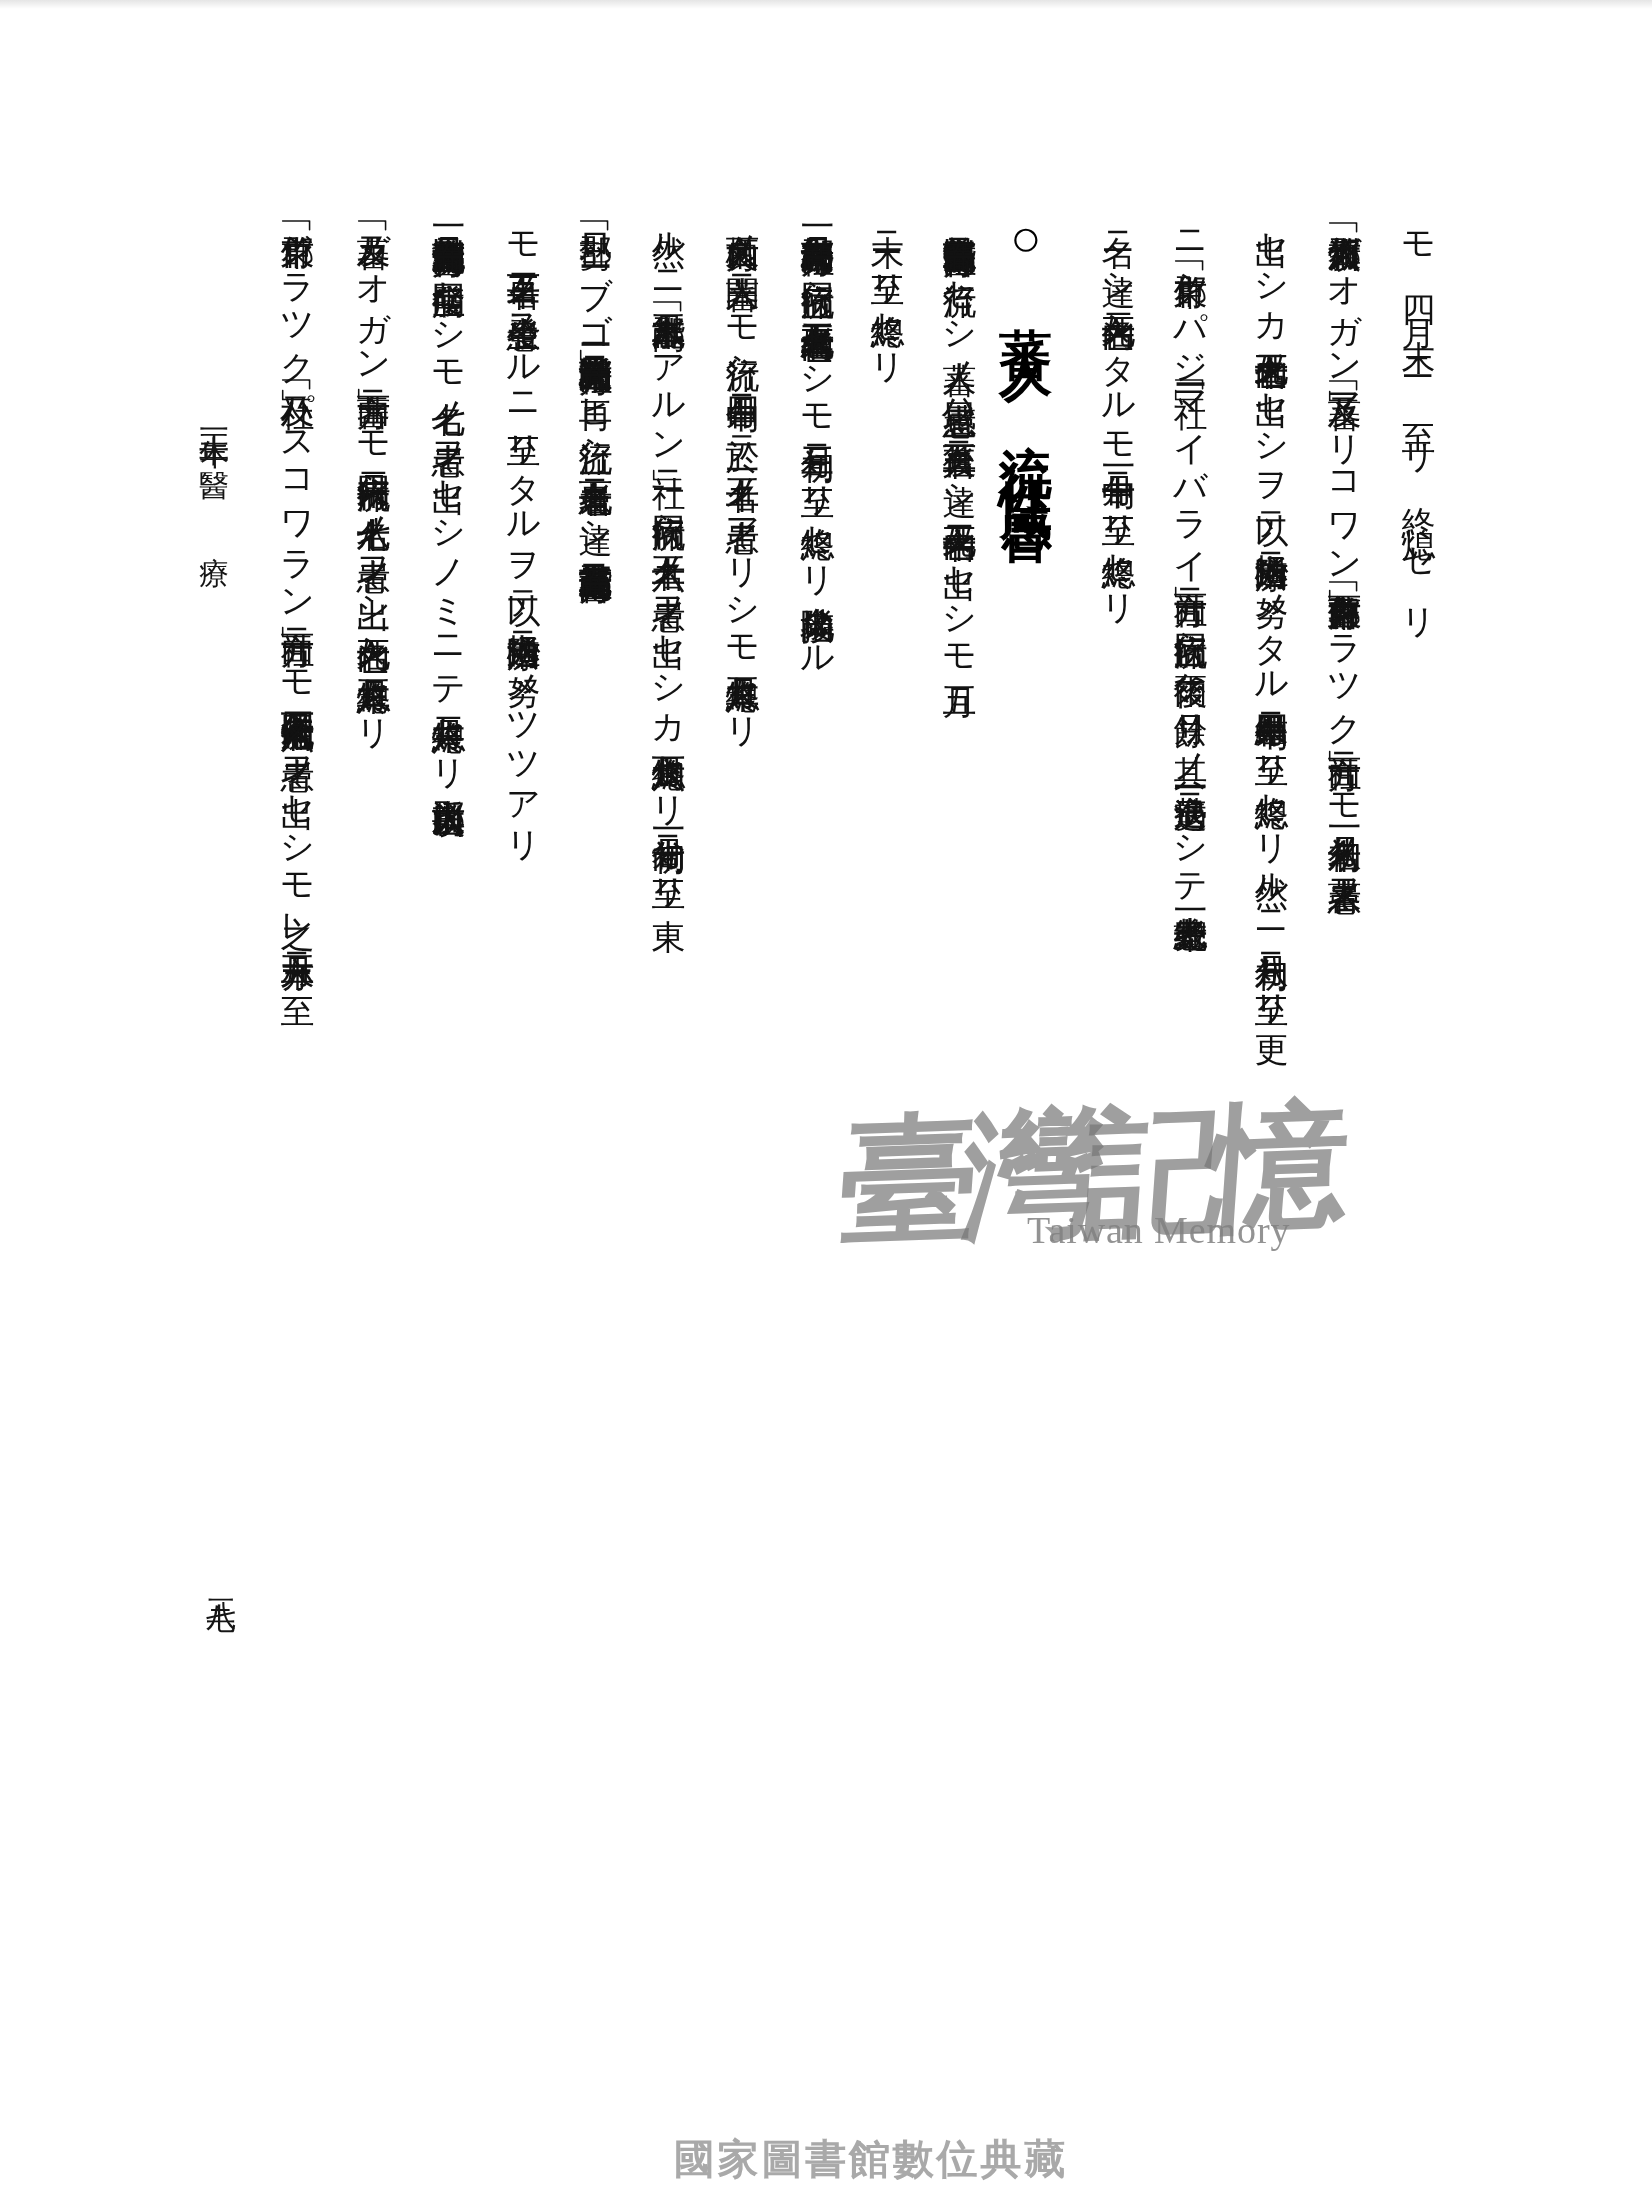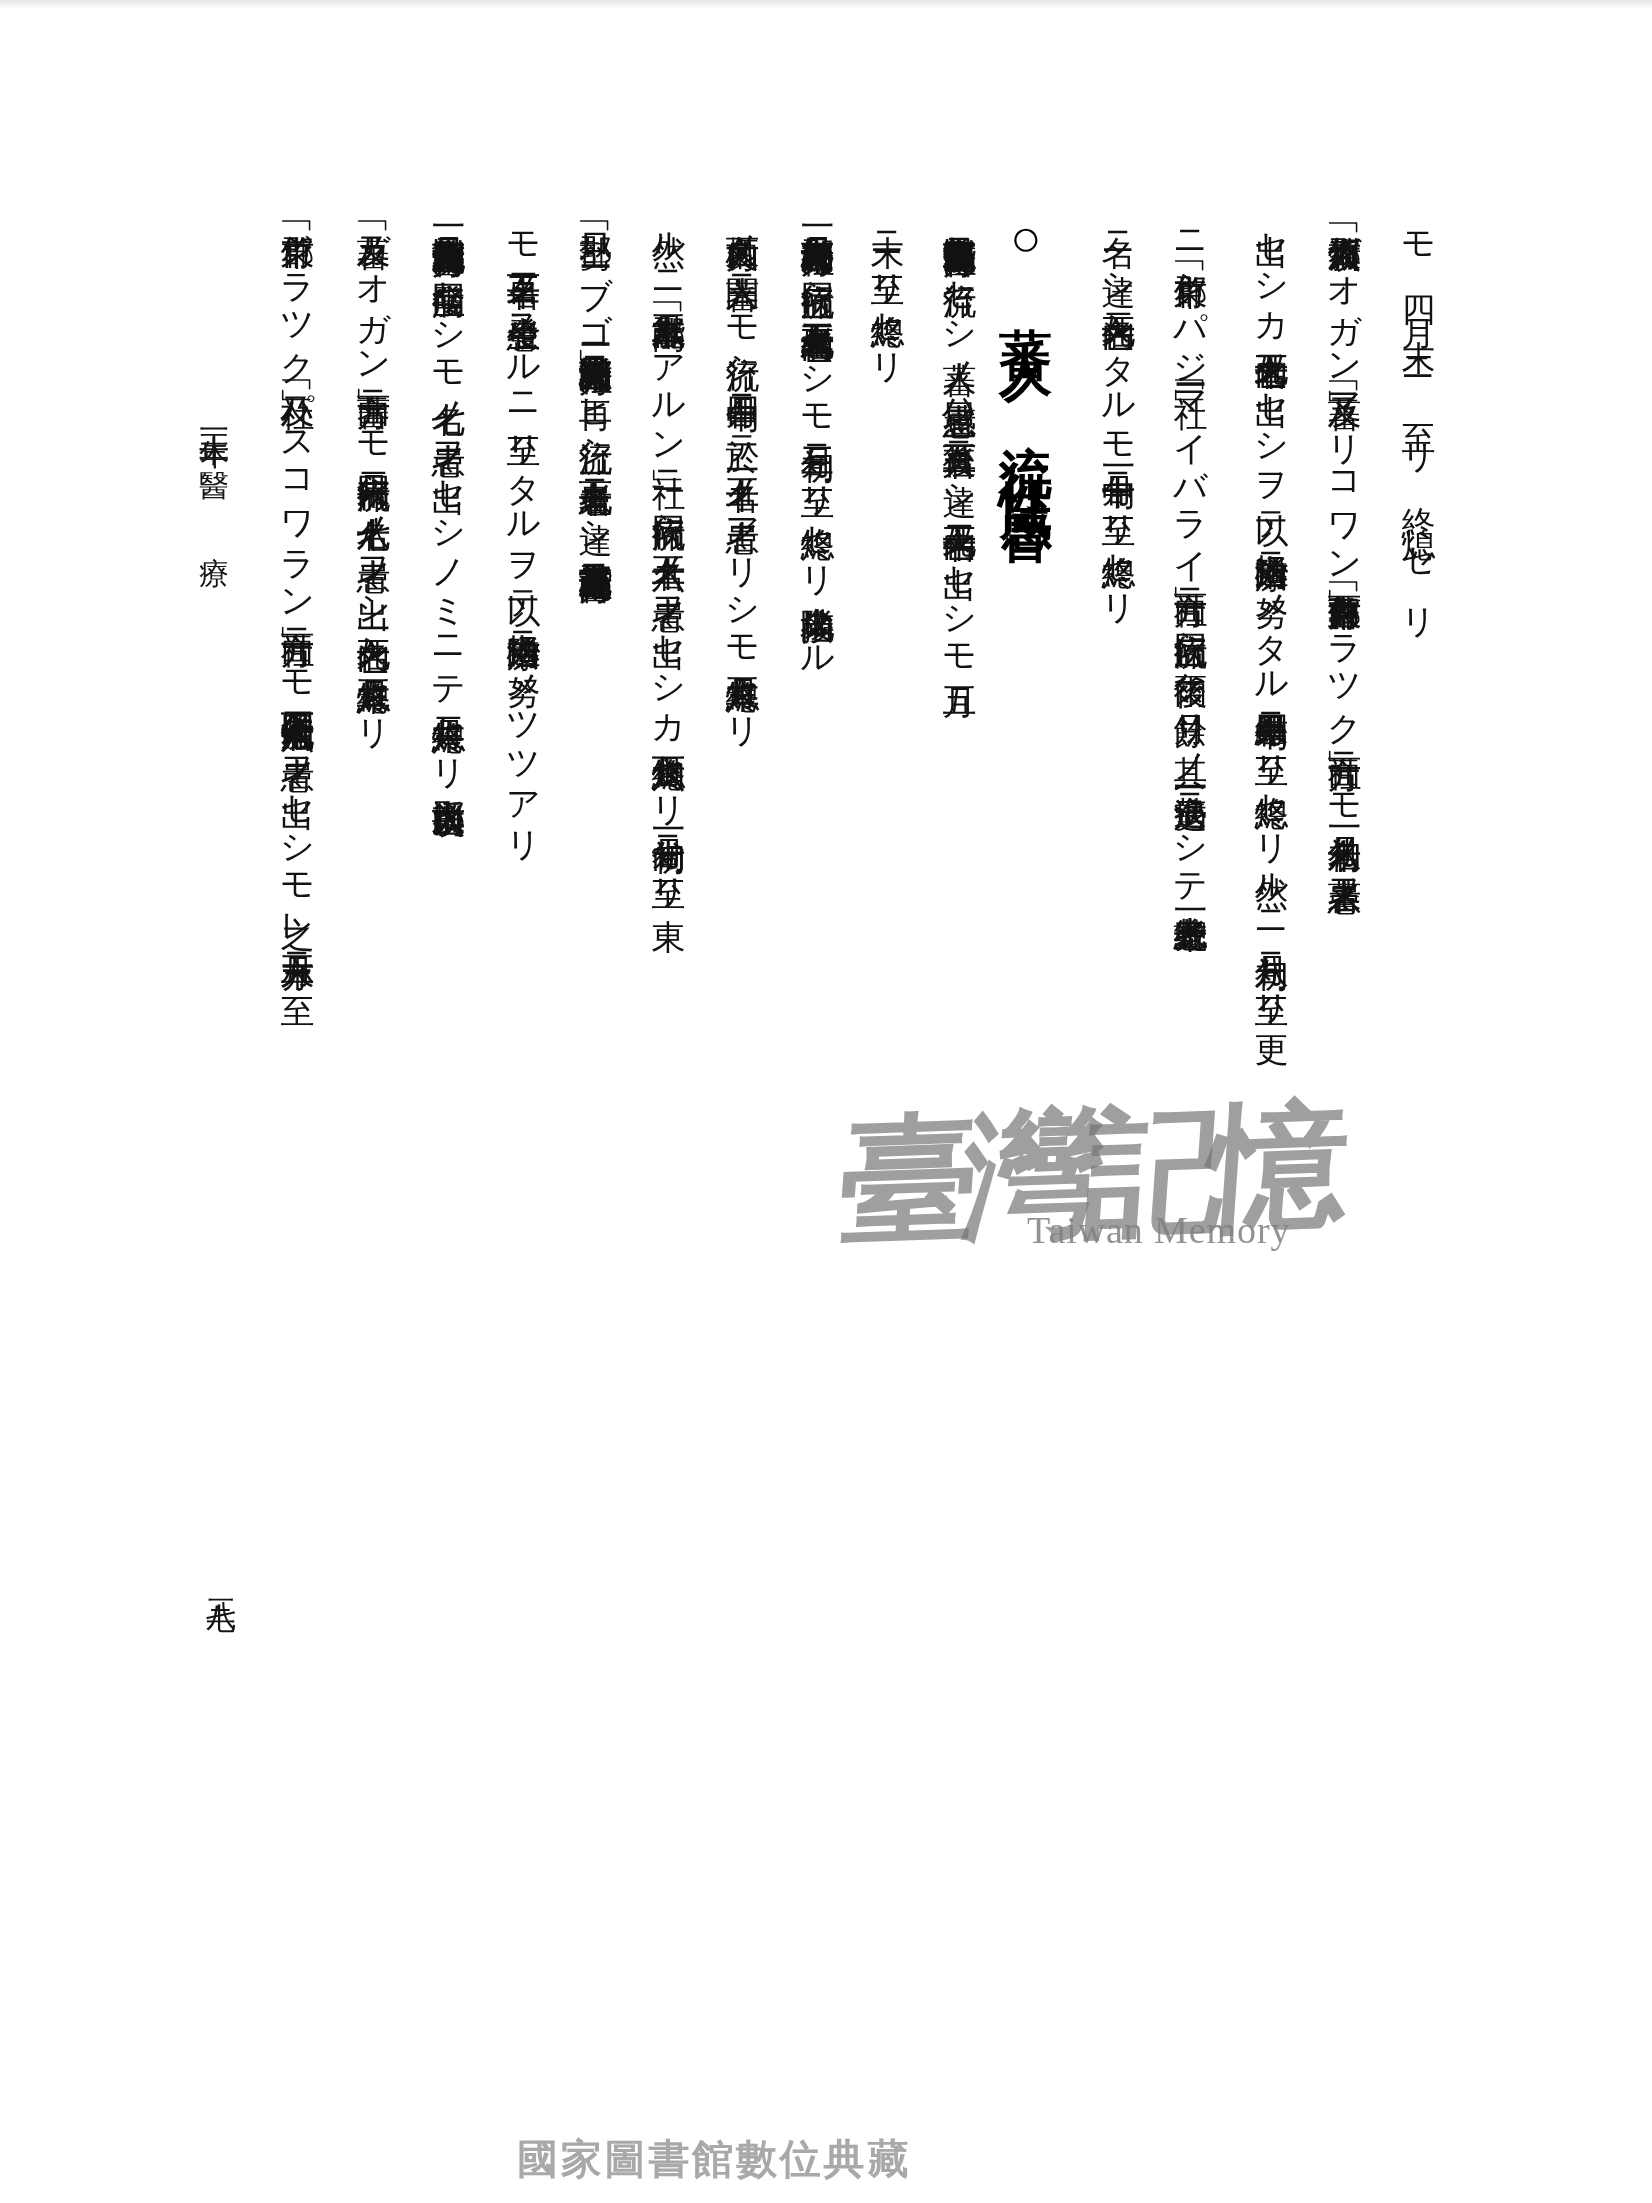--- a/index.html
+++ b/index.html
@@ -93,21 +93,21 @@
     letter-spacing: 0.9px;
     white-space: nowrap;
     pointer-events: none;
   }
   
   .footer-caption {
     position: absolute;
     left: 517px;
     top: 2132px;
     width: 551px;
-    text-align: left;
+    text-align: right;
     font-size: 41px;
     letter-spacing: 2.8px;
     color: #a9a9a9;
     font-family: "Liberation Sans", sans-serif;
     font-weight: bold;
   }
 </style>
 </head>
 <body>
 

